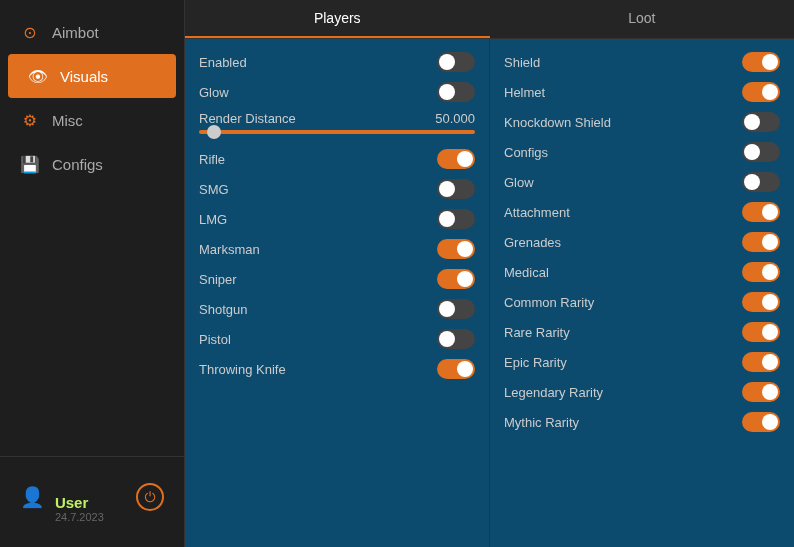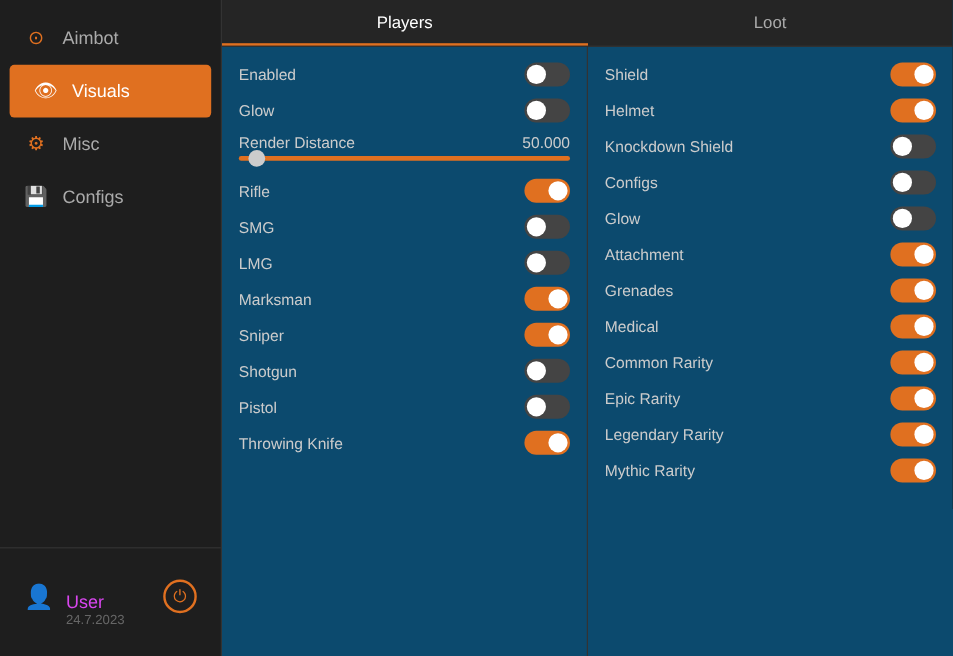--- a/index.html
+++ b/index.html
@@ -52,21 +52,21 @@
     .sidebar-bottom {
       margin-top: auto;
       padding: 14px 20px;
       display: flex;
       align-items: center;
       gap: 10px;
       border-top: 1px solid #333;
     }
     .user-icon { color: #e07020; font-size: 20px; }
     .user-info { flex: 1; }
-    .user-name { color: #d946ef; font-size: 15px; font-weight: normal; margin-top: 23px; }
+    .user-name { color: #bef264; font-size: 15px; font-weight: bold; margin-top: 23px; }
     .user-date { color: #666; font-size: 11px; }
     .power-btn {
       width: 28px; height: 28px;
       border: 2px solid #e07020;
       border-radius: 50%;
       display: flex; align-items: center; justify-content: center;
       cursor: pointer;
       color: #e07020;
       font-size: 14px;
     }
@@ -313,20 +313,24 @@
   </div>
         <div class="setting-row">
     <span class="setting-label">Medical</span>
     <div class="toggle on"></div>
   </div>
         <div class="setting-row">
     <span class="setting-label">Common Rarity</span>
     <div class="toggle on"></div>
   </div>
         <div class="setting-row">
+    <span class="setting-label">Rare Rarity</span>
+    <div class="toggle on"></div>
+  </div>
+        <div class="setting-row">
     <span class="setting-label">Epic Rarity</span>
     <div class="toggle on"></div>
   </div>
         <div class="setting-row">
     <span class="setting-label">Legendary Rarity</span>
     <div class="toggle on"></div>
   </div>
         <div class="setting-row">
     <span class="setting-label">Mythic Rarity</span>
     <div class="toggle on"></div>

